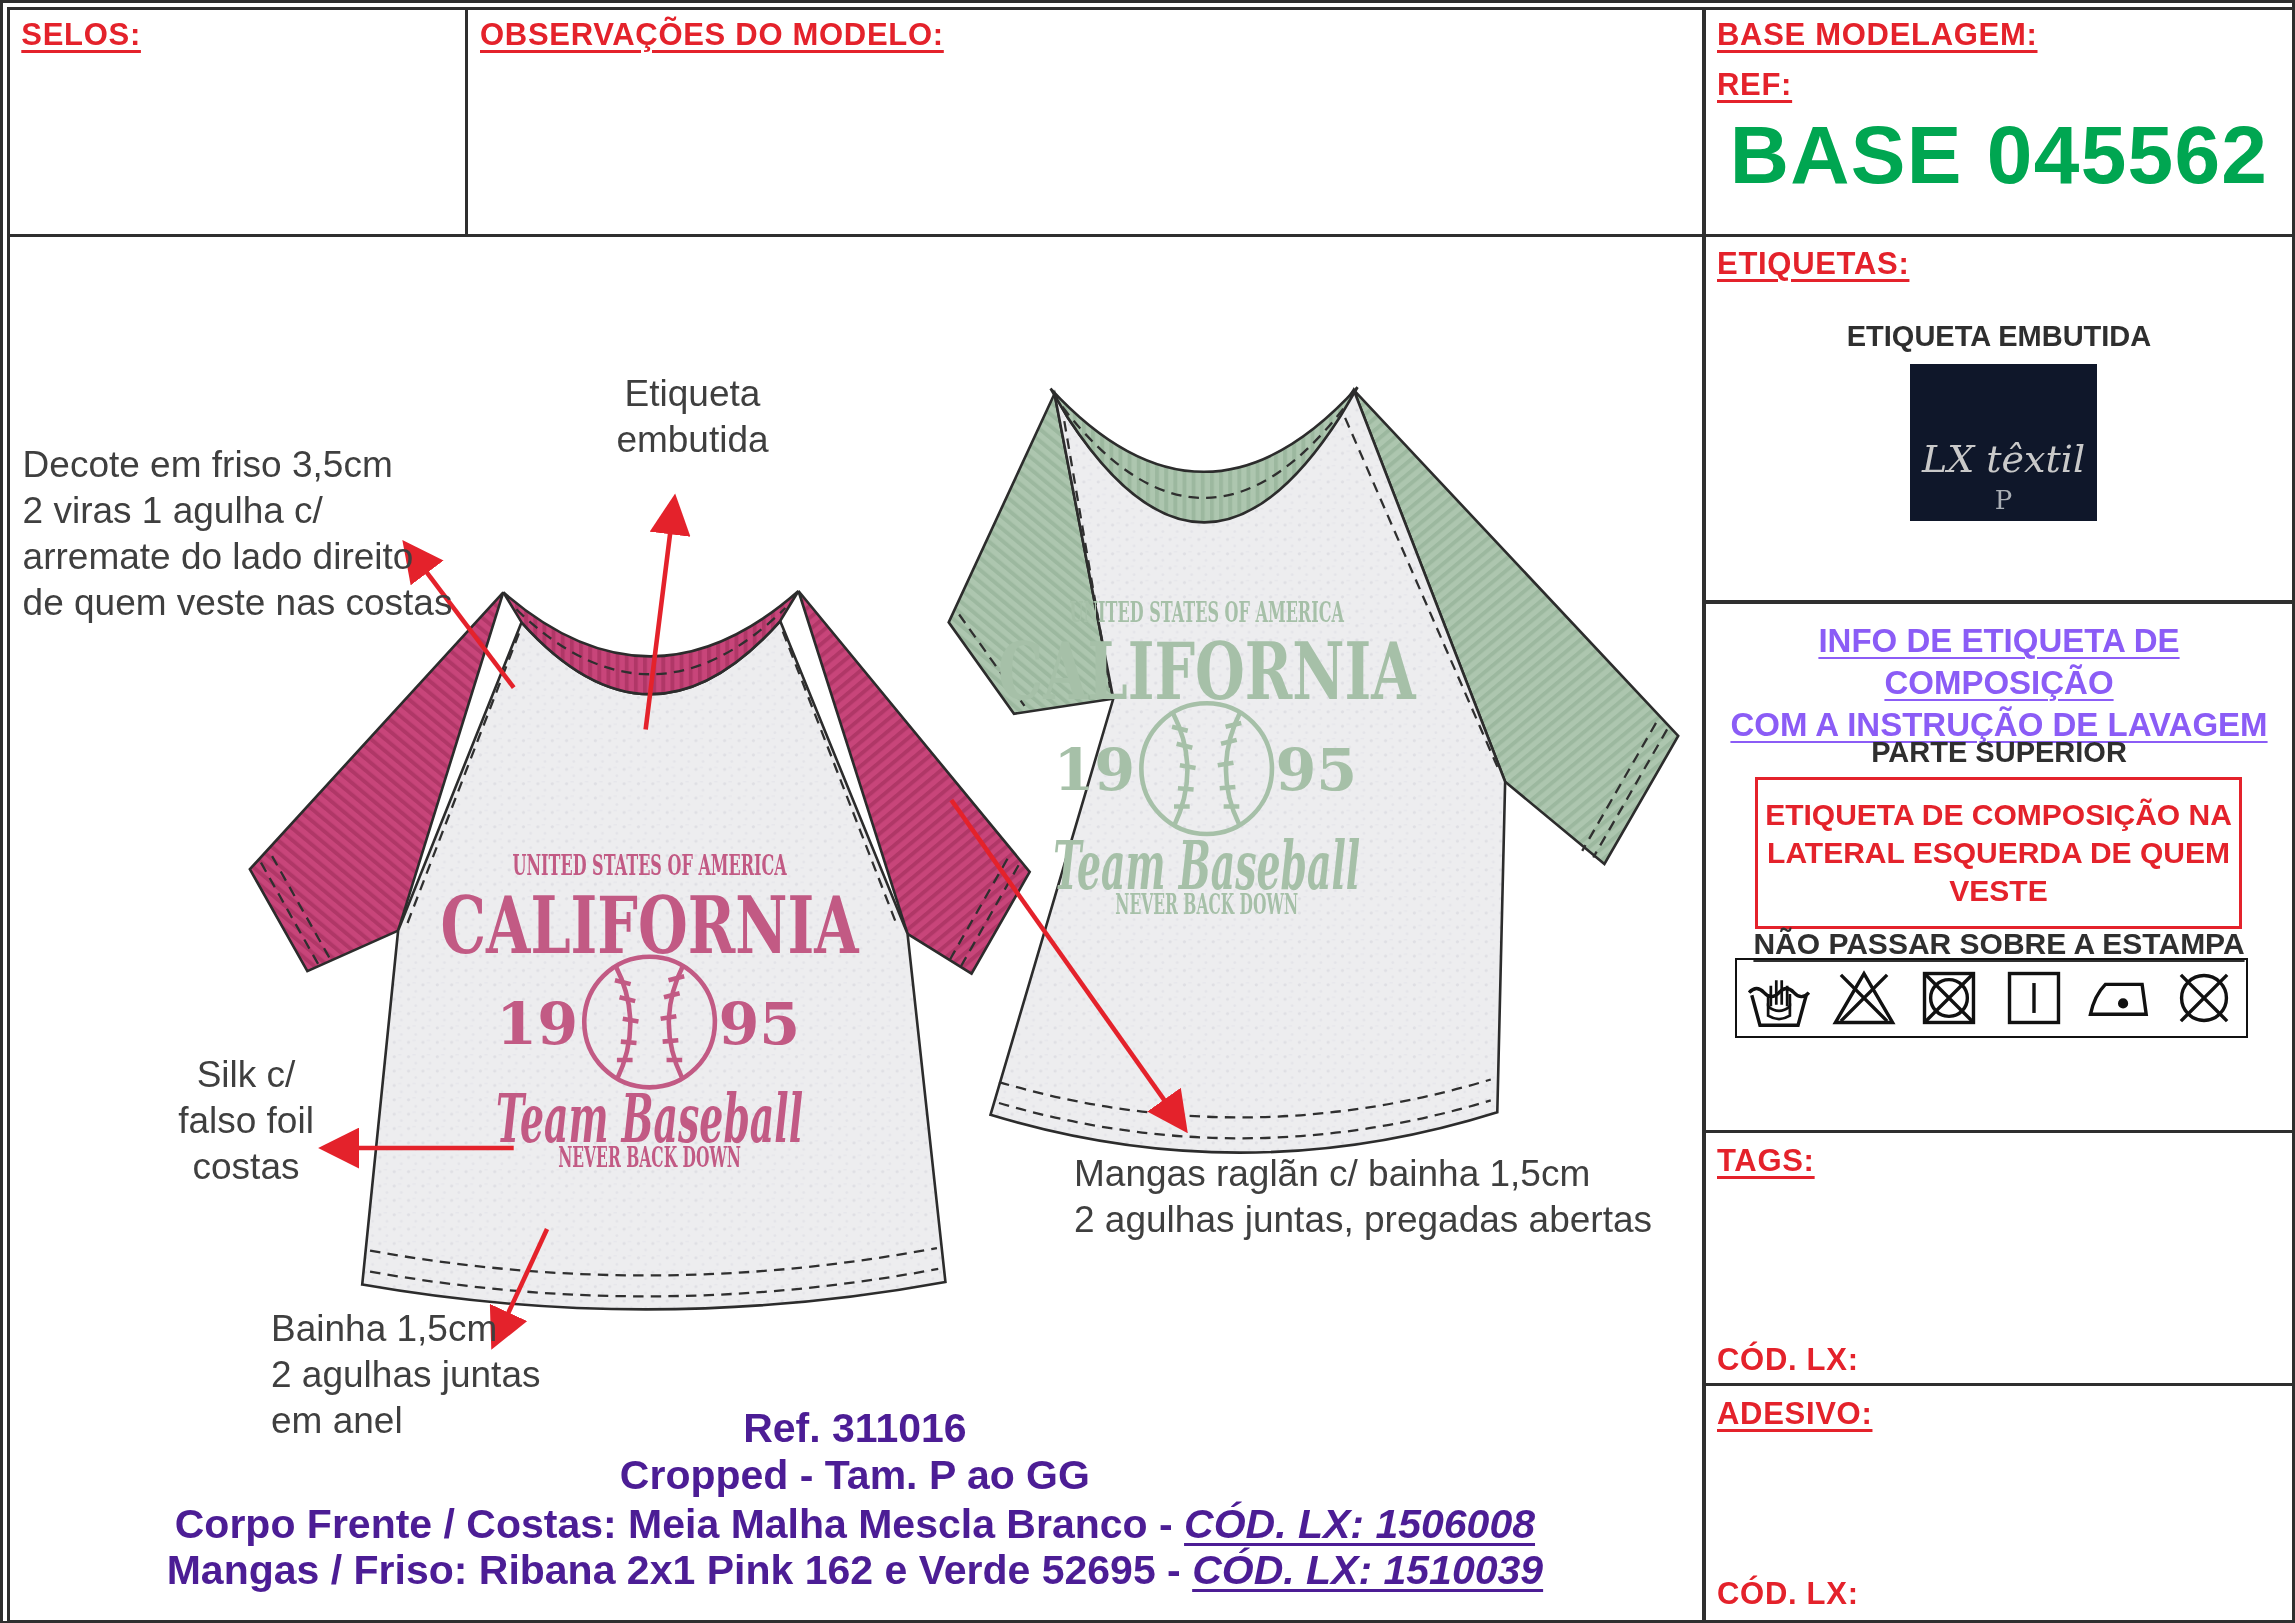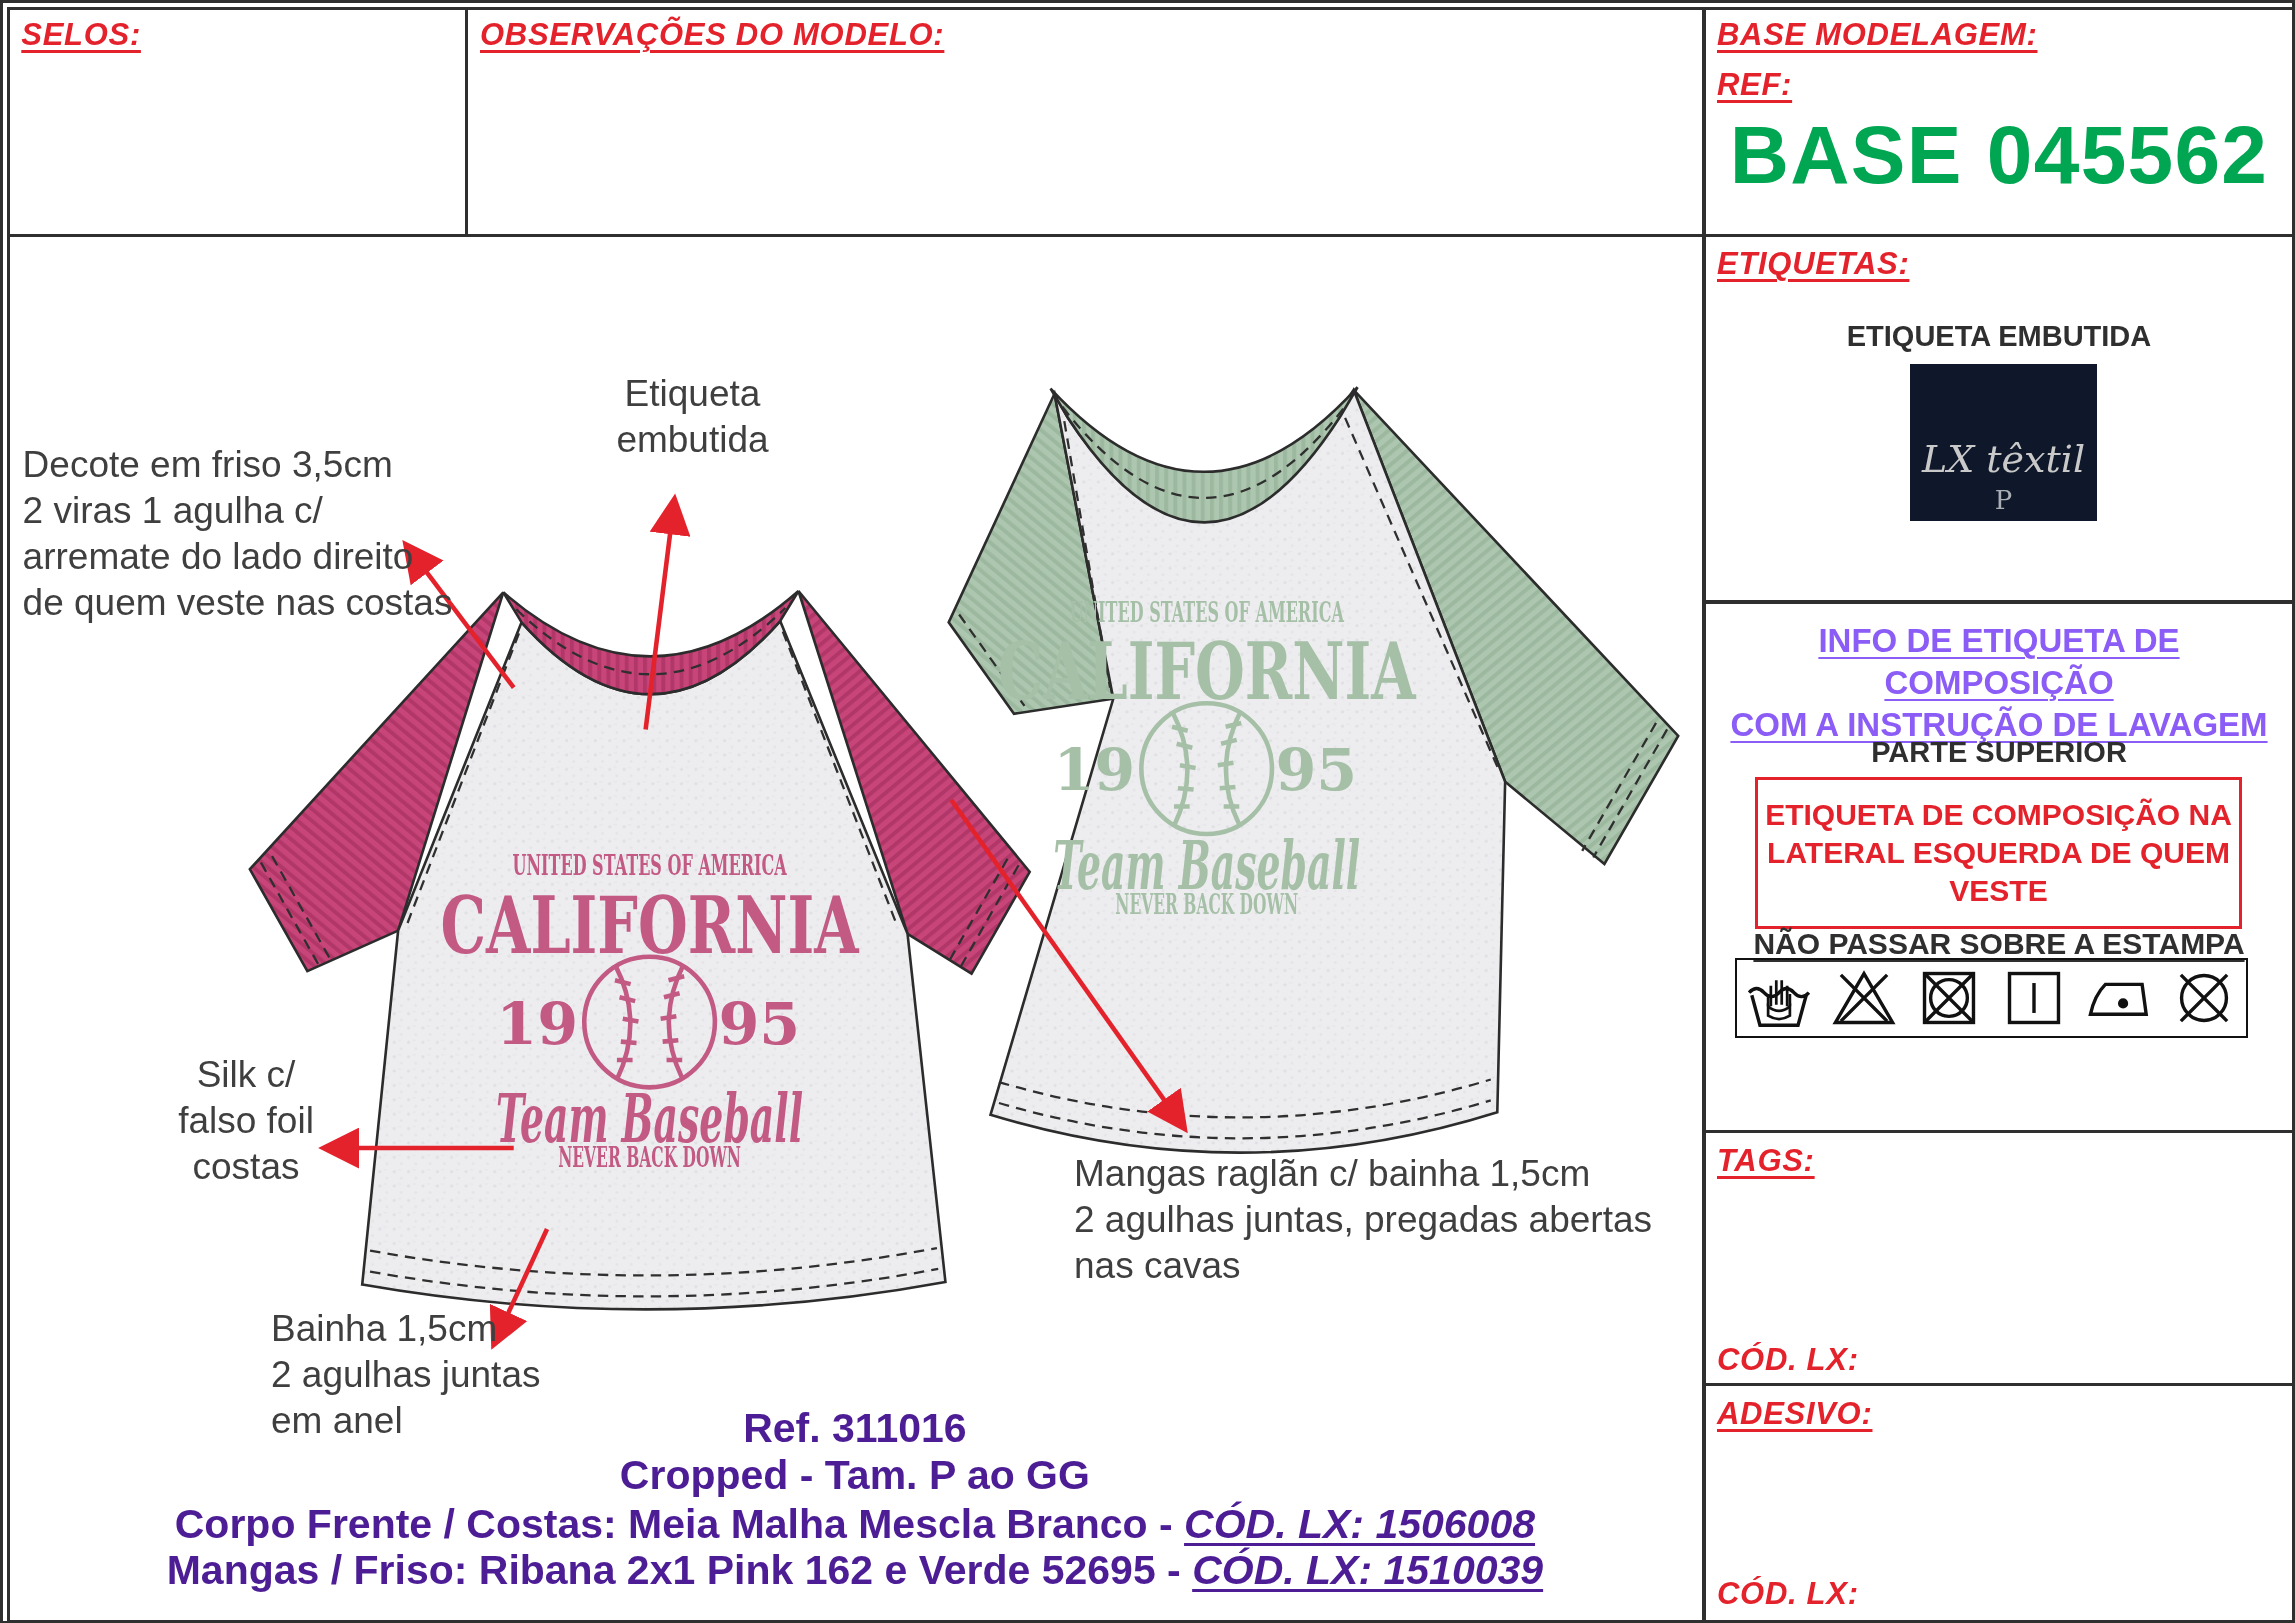--- a/index.html
+++ b/index.html
@@ -1,21 +1,21 @@
 <!DOCTYPE html>
 <html style="font-size:10.5px"><head>
 <meta charset="utf-8">
 <style>
   html,body{margin:0;padding:0;background:#fff;}
   #sheet{position:relative;width:2295px;height:1624px;background:#fff;
          font-family:"Liberation Sans",sans-serif;overflow:hidden;}
   .box{position:absolute;border:3.3px solid #2f2f2f;box-sizing:border-box;background:transparent;z-index:4;}
   .redlbl{color:#e4222b;font-weight:bold;font-size:31px;letter-spacing:0.7px;}
   .ul{text-decoration:underline;text-decoration-thickness:2.6px;text-underline-offset:4.6px;}
-  .lbl-pos{position:absolute;z-index:5;font-style:italic;}
+  .lbl-pos{position:absolute;z-index:5;}
   .ann{position:absolute;color:#3f3f3f;font-size:37px;line-height:46px;z-index:3;}
   .ann.center{text-align:center;}
   #base-ref{position:absolute;left:1700px;top:105px;width:592px;text-align:center;
             color:#00a651;font-weight:bold;font-size:82px;letter-spacing:1.3px;z-index:5;}
   .rc{position:absolute;left:1700px;width:592px;z-index:5;}
   .dark-title{color:#2f2f2f;font-weight:bold;font-size:29px;text-align:center;}
   #swatch{position:absolute;left:1907px;top:361px;width:187px;height:157px;background:#0f172a;
           z-index:5;display:flex;flex-direction:column;align-items:center;justify-content:flex-end;
           padding-bottom:6.5px;box-sizing:border-box;}
   #swatch .brand{color:#c9c9c9;font-family:"DejaVu Serif",serif;font-style:italic;font-size:38px;}
@@ -257,21 +257,20 @@
     <div>costas</div>
   </div>
   <div class="ann" style="left:268px;top:1303px;">
     <div>Bainha 1,5cm</div>
     <div>2 agulhas juntas</div>
     <div>em anel</div>
   </div>
   <div class="ann" style="left:1071px;top:1148px;">
     <div>Mangas raglãn c/ bainha 1,5cm</div>
     <div>2 agulhas juntas, pregadas abertas</div>
-    <div>nas cavas</div>
   </div>
 
   <div class="footer-line" style="top:1402px;">Ref. 311016</div>
   <div class="footer-line" style="top:1449px;">Cropped - Tam. P ao GG</div>
   <div class="footer-line" style="top:1498px;">
     <span>Corpo Frente / Costas: Meia Malha Mescla Branco - </span><span class="code">CÓD. LX: 1506008</span>
   </div>
   <div class="footer-line" style="top:1544px;">
     <span>Mangas / Friso: Ribana 2x1 Pink 162 e Verde 52695 - </span><span class="code">CÓD. LX: 1510039</span>
   </div>

